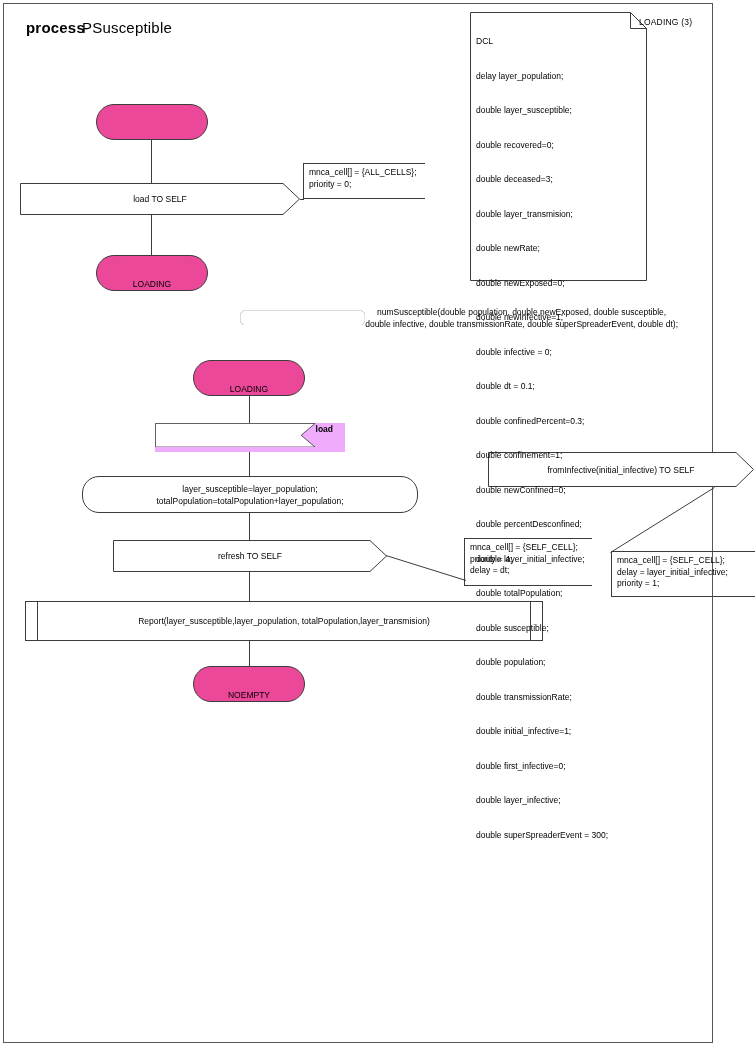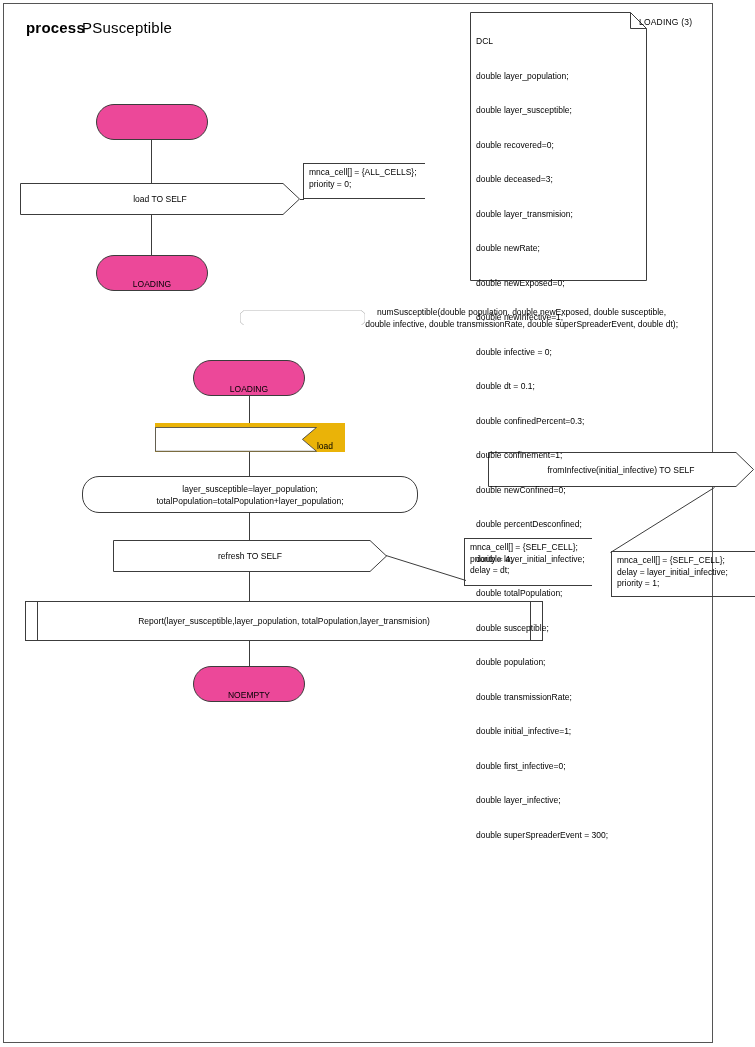--- a/index.html
+++ b/index.html
@@ -84,21 +84,21 @@
   .output .shape {
     position: absolute;
     left: 0; top: 0; right: 0; bottom: 0;
   }
   .output .lbl, .input .lbl, .proc .lbl, .callbox .lbl {
     position: relative;
     z-index: 2;
   }
 
   
-  .input { background: #eab308; display:flex; align-items:flex-end; justify-content:center; }
+  .input { background: #f0abfc; display:flex; align-items:flex-start; justify-content:center;font-weight:bold; }
 
   
   .proc { background: #ffffff; display:flex; align-items:center; justify-content:center; }
 
   
   .callbox {
     border: 1px solid #3c3c3c;
     background: #ffffff;
     display: flex;
     align-items: center;
@@ -154,21 +154,21 @@
   <div class="hdr bold" style="left:26px; top:19px;">process</div>
   <div class="hdr" style="left:82px; top:19px;">PSusceptible</div>
 
   <div class="node dcl" style="left:470px; top:12px; width:177px; height:269px;">
     <svg class="dcl-shape" viewBox="0 0 177 269" preserveAspectRatio="none">
       <path d="M0.5,0.5 L160.5,0.5 L176.5,16.5 L176.5,268.5 L0.5,268.5 Z" fill="#ffffff" stroke="#3c3c3c" stroke-width="1"></path>
       <path d="M160.5,0.5 L160.5,16.5 L176.5,16.5" fill="none" stroke="#3c3c3c" stroke-width="1"></path>
     </svg>
     <div class="dcl-body txt-left">
       <div>DCL</div>
-      <div>double layer_population;</div>
+      <div>delay layer_population;</div>
       <div>double layer_susceptible;</div>
       <div>double recovered=0;</div>
       <div>double deceased=3;</div>
       <div>double layer_transmision;</div>
       <div>double newRate;</div>
       <div>double newExposed=0;</div>
       <div>double newInfective=1;</div>
       <div>double infective = 0;</div>
       <div>double dt = 0.1;</div>
       <div>double confinedPercent=0.3;</div>

